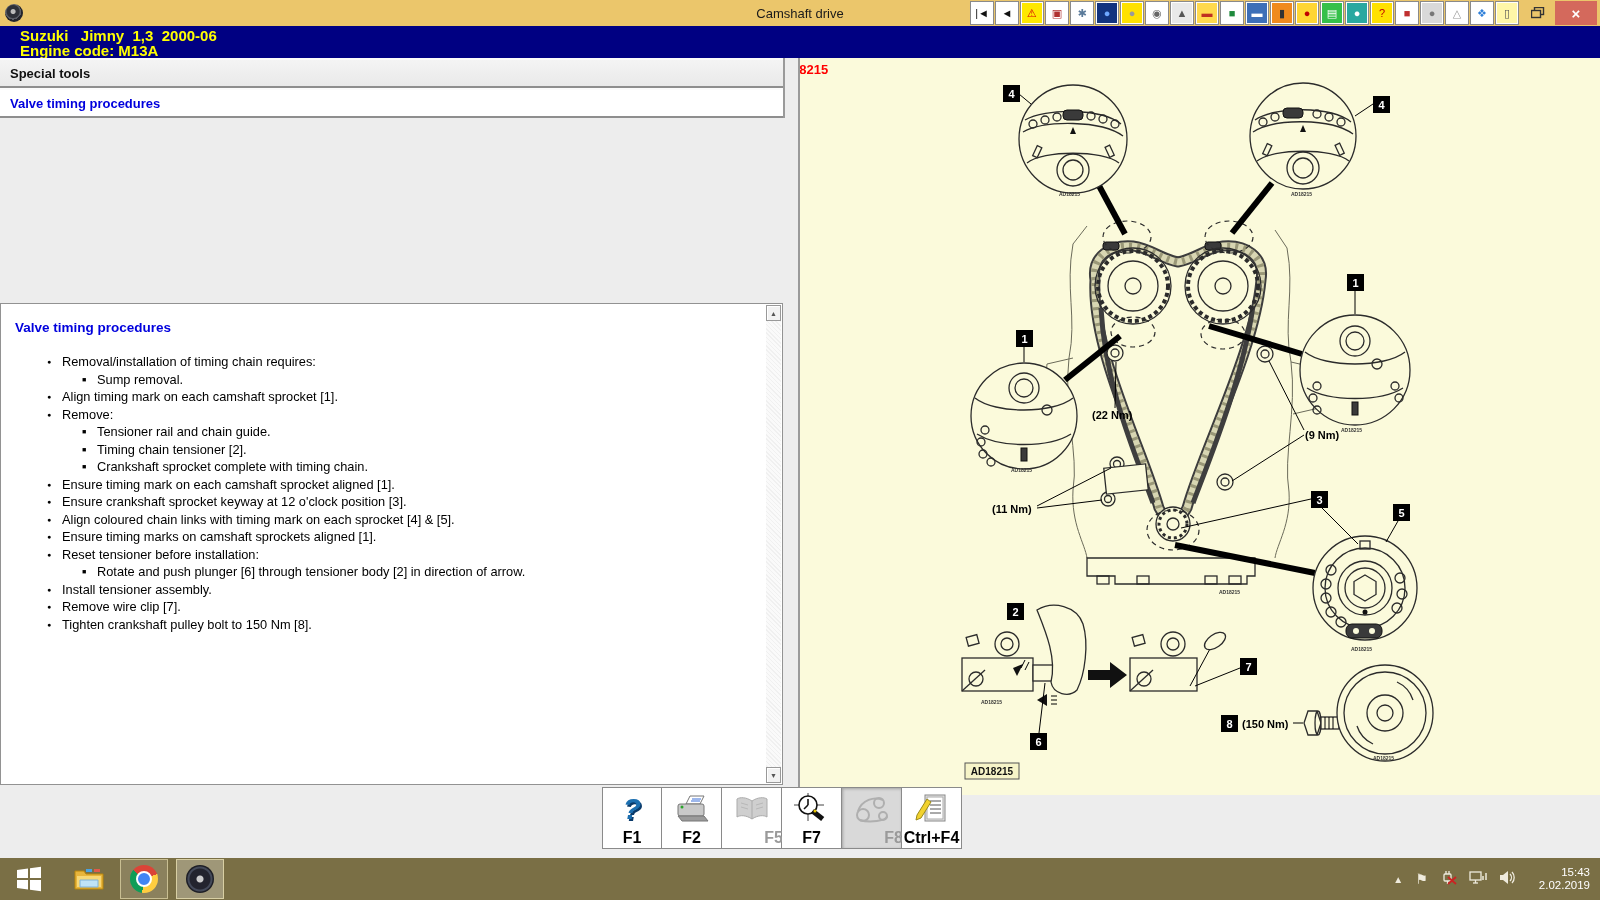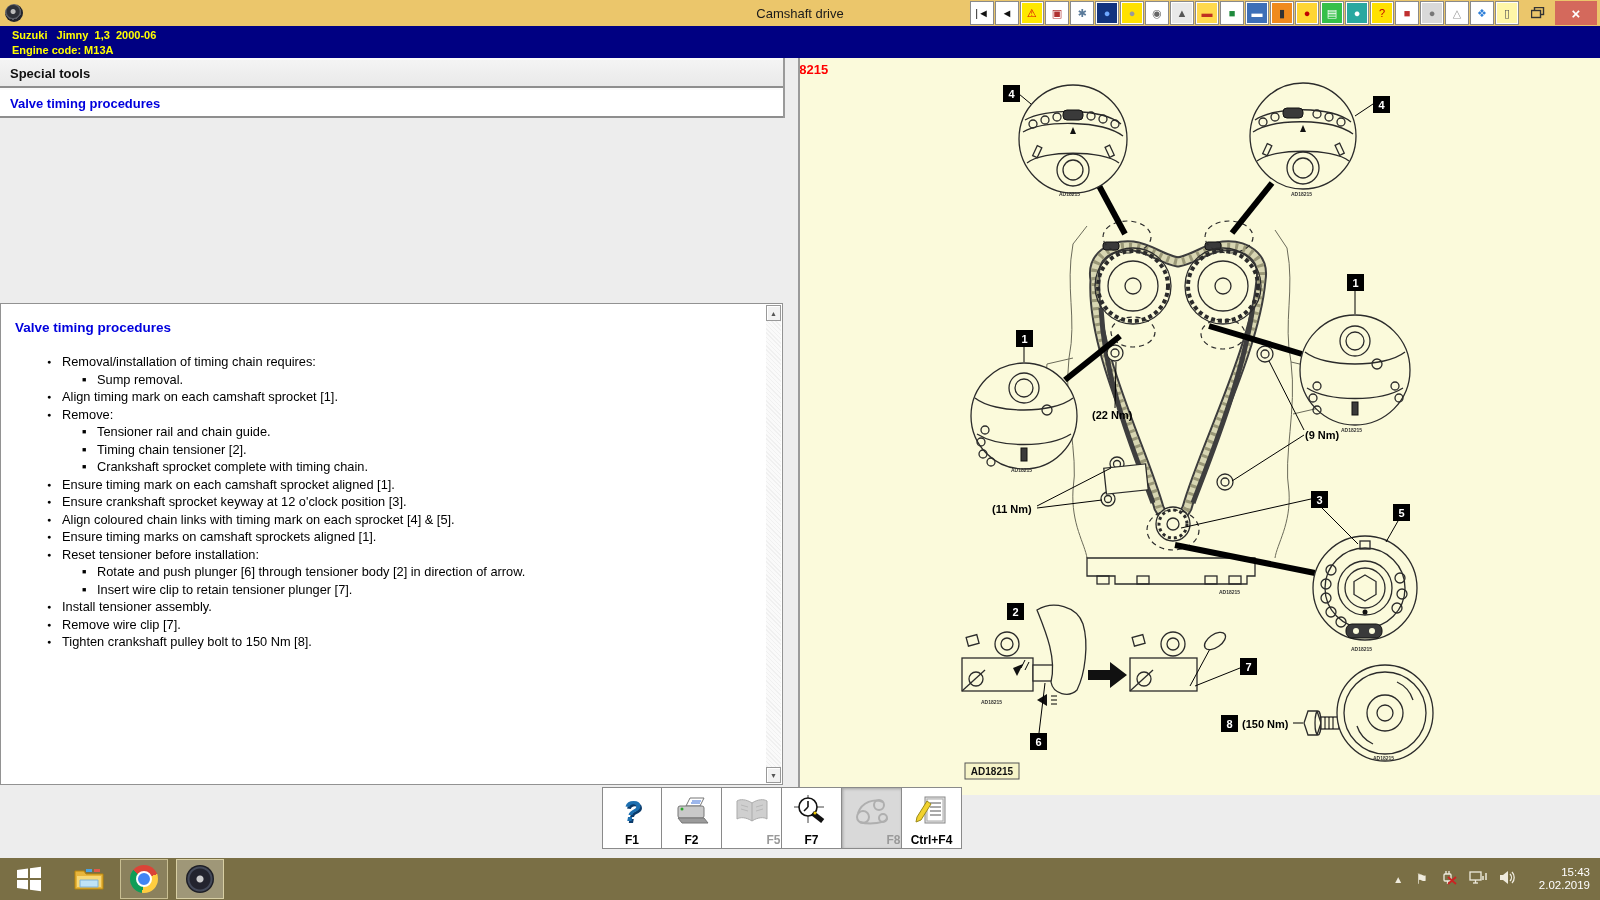--- a/index.html
+++ b/index.html
@@ -16,21 +16,21 @@
   .tb-icon{width:22px;height:22px;border:1px solid #8a8a8a;background:#fff;flex:none;
            display:flex;align-items:center;justify-content:center;font-size:11px;line-height:1;
            box-shadow:inset 0 0 0 1px #fff;}
   .tb-glyph{pointer-events:none}
   .win-btn{width:28px;height:22px;display:flex;align-items:center;justify-content:center;margin-left:4px;}
   .win-close{width:42px;height:24px;background:#D4695C;color:#fff;display:flex;align-items:center;
              justify-content:center;font-size:15px;font-weight:bold;margin-left:2px;}
 
   
   .infobar{position:absolute;top:26px;left:0;width:1600px;height:32px;background:#000082;
-           color:#FFFF00;font-weight:bold;font-size:11px;padding:2px 0 0 12px;box-sizing:border-box;}
+           color:#FFFF00;font-weight:bold;font-size:15px;padding:2px 0 0 20px;box-sizing:border-box;}
   .infobar div{white-space:pre;line-height:15px;}
 
   
   .nav-rows{position:absolute;top:58px;left:0;width:783px;border-right:2px solid #9a9a9a;}
   .nav-row{height:30px;box-sizing:border-box;display:flex;align-items:center;padding-left:10px;
            background:linear-gradient(#F4F4F4,#E9E9E9);
            border-top:2px solid #FBFBFB;border-bottom:2px solid #8E8E8E;cursor:pointer;}
   .nav-row[data-active="true"]{background:#fff;}
   .nav-label{font-weight:bold;font-size:13px;color:#111;}
   .nav-row[data-active="true"] .nav-label{color:#0000DD;}
@@ -72,21 +72,21 @@
   .dash{stroke:#2b2b2b;stroke-width:1.2;fill:none;stroke-dasharray:5 4;}
   .dark{fill:#3a3a3a;stroke:#111;}
 
   
   .fnbar{position:absolute;left:602px;top:787px;display:flex;z-index:5;}
   .fbtn{width:60px;height:62px;background:#fff;border:1px solid #8a8a8a;border-left:none;
         box-sizing:border-box;display:flex;flex-direction:column;align-items:center;
         justify-content:flex-end;padding-bottom:1px;cursor:pointer;}
   .fbtn:first-child{border-left:1px solid #8a8a8a;}
   .fbtn .fico{flex:1;display:flex;align-items:center;justify-content:center;}
-  .flabel{font-size:12px;font-weight:bold;color:#000;}
+  .flabel{font-size:16px;font-weight:bold;color:#000;}
   .fbtn[data-enabled="false"] .flabel{color:#9a9a9a;margin-left:44px;}
   .fbtn[data-pressed="true"]{background:#D9D9D9;box-shadow:inset 1px 1px 3px #00000040;}
   .qmark{font-size:30px;font-weight:bold;color:#1C6FB0;text-shadow:1.5px 1.5px 0 #0A3A6A;font-style:italic;}
 
   
   .taskbar{position:absolute;left:0;top:858px;width:1600px;height:42px;background:#7A6F45;
            display:flex;align-items:center;}
   .start{width:30px;height:30px;margin:0 22px 0 14px;display:flex;align-items:center;justify-content:center;}
   .task-slot{width:46px;height:38px;display:flex;align-items:center;justify-content:center;margin-right:8px;}
   .task-slot.framed{border:1px solid #C8BE92;background:rgba(255,255,255,.13);}
@@ -288,24 +288,20 @@
       <div class="b-item" data-level="1">
         <span class="marker"></span>
         <span class="b-text">Reset tensioner before installation:</span>
       </div>
 
       <div class="b-item" data-level="2">
         <span class="marker"></span>
         <span class="b-text">Rotate and push plunger [6] through tensioner body [2] in direction of arrow.</span>
       </div>
 
-      <div class="b-item" data-level="2">
-        <span class="marker"></span>
-        <span class="b-text">Insert wire clip to retain tensioner plunger [7].</span>
-      </div>
 
       <div class="b-item" data-level="1">
         <span class="marker"></span>
         <span class="b-text">Install tensioner assembly.</span>
       </div>
 
       <div class="b-item" data-level="1">
         <span class="marker"></span>
         <span class="b-text">Remove wire clip [7].</span>
       </div>

